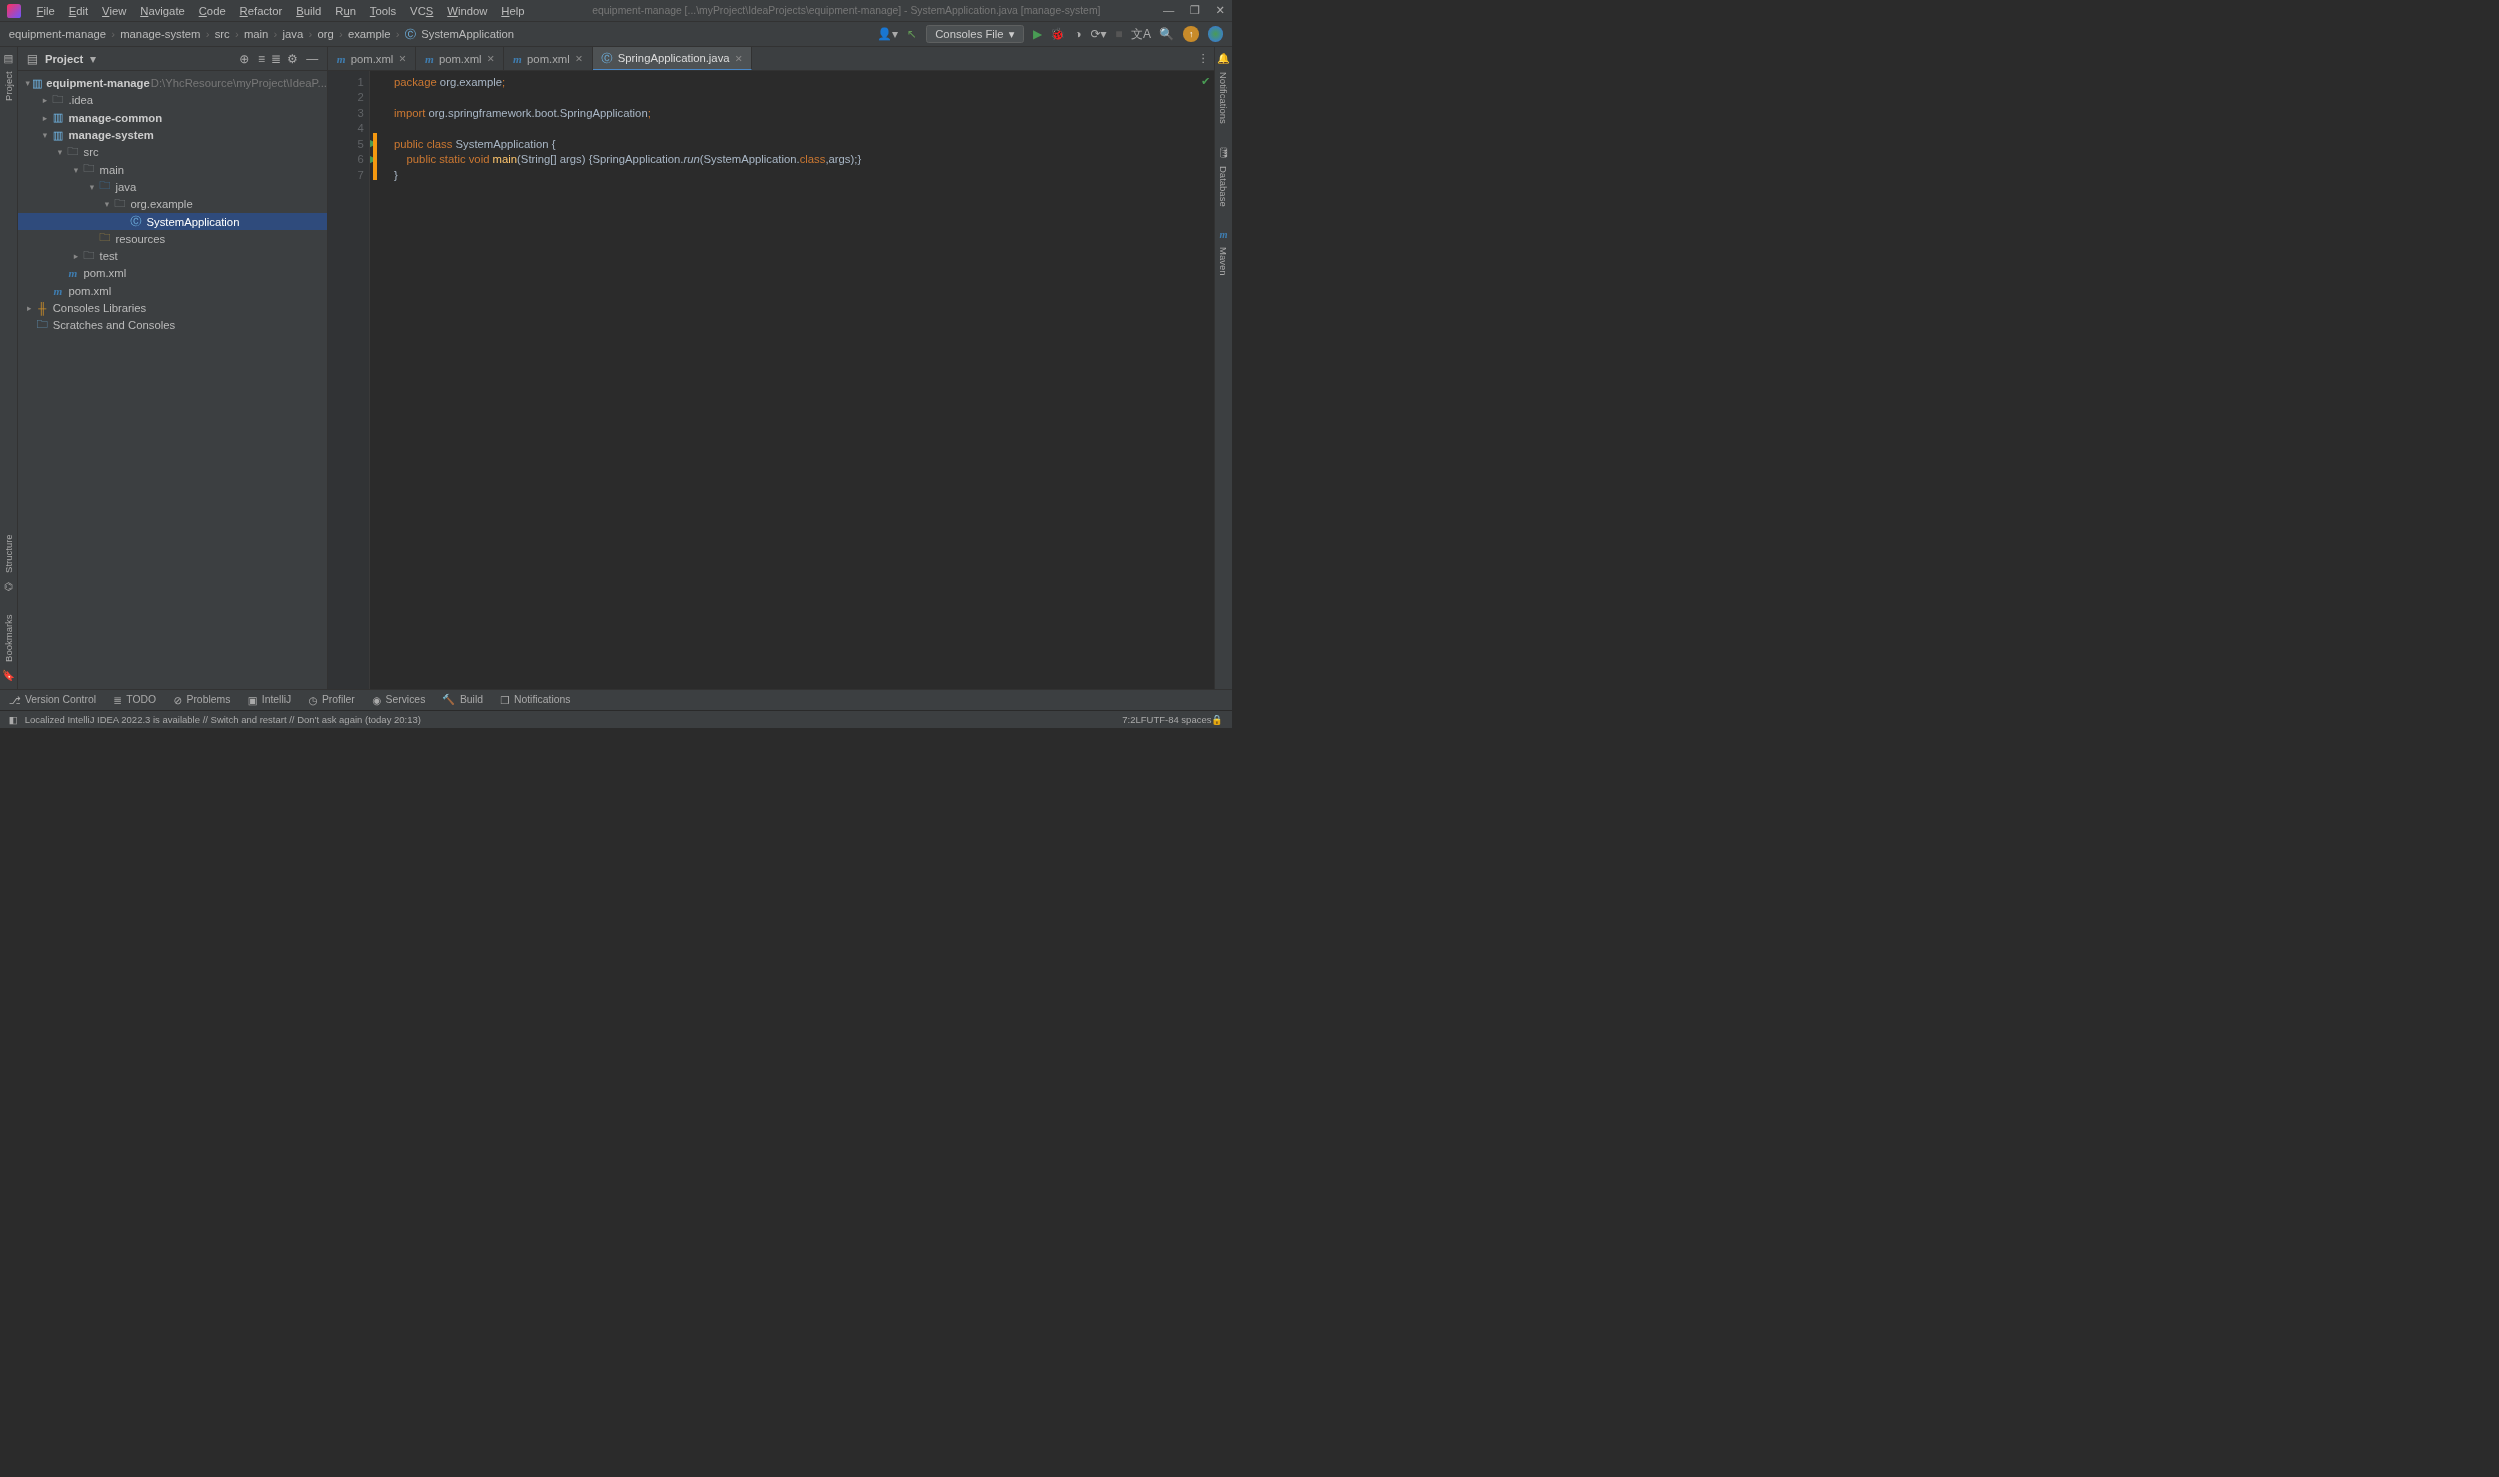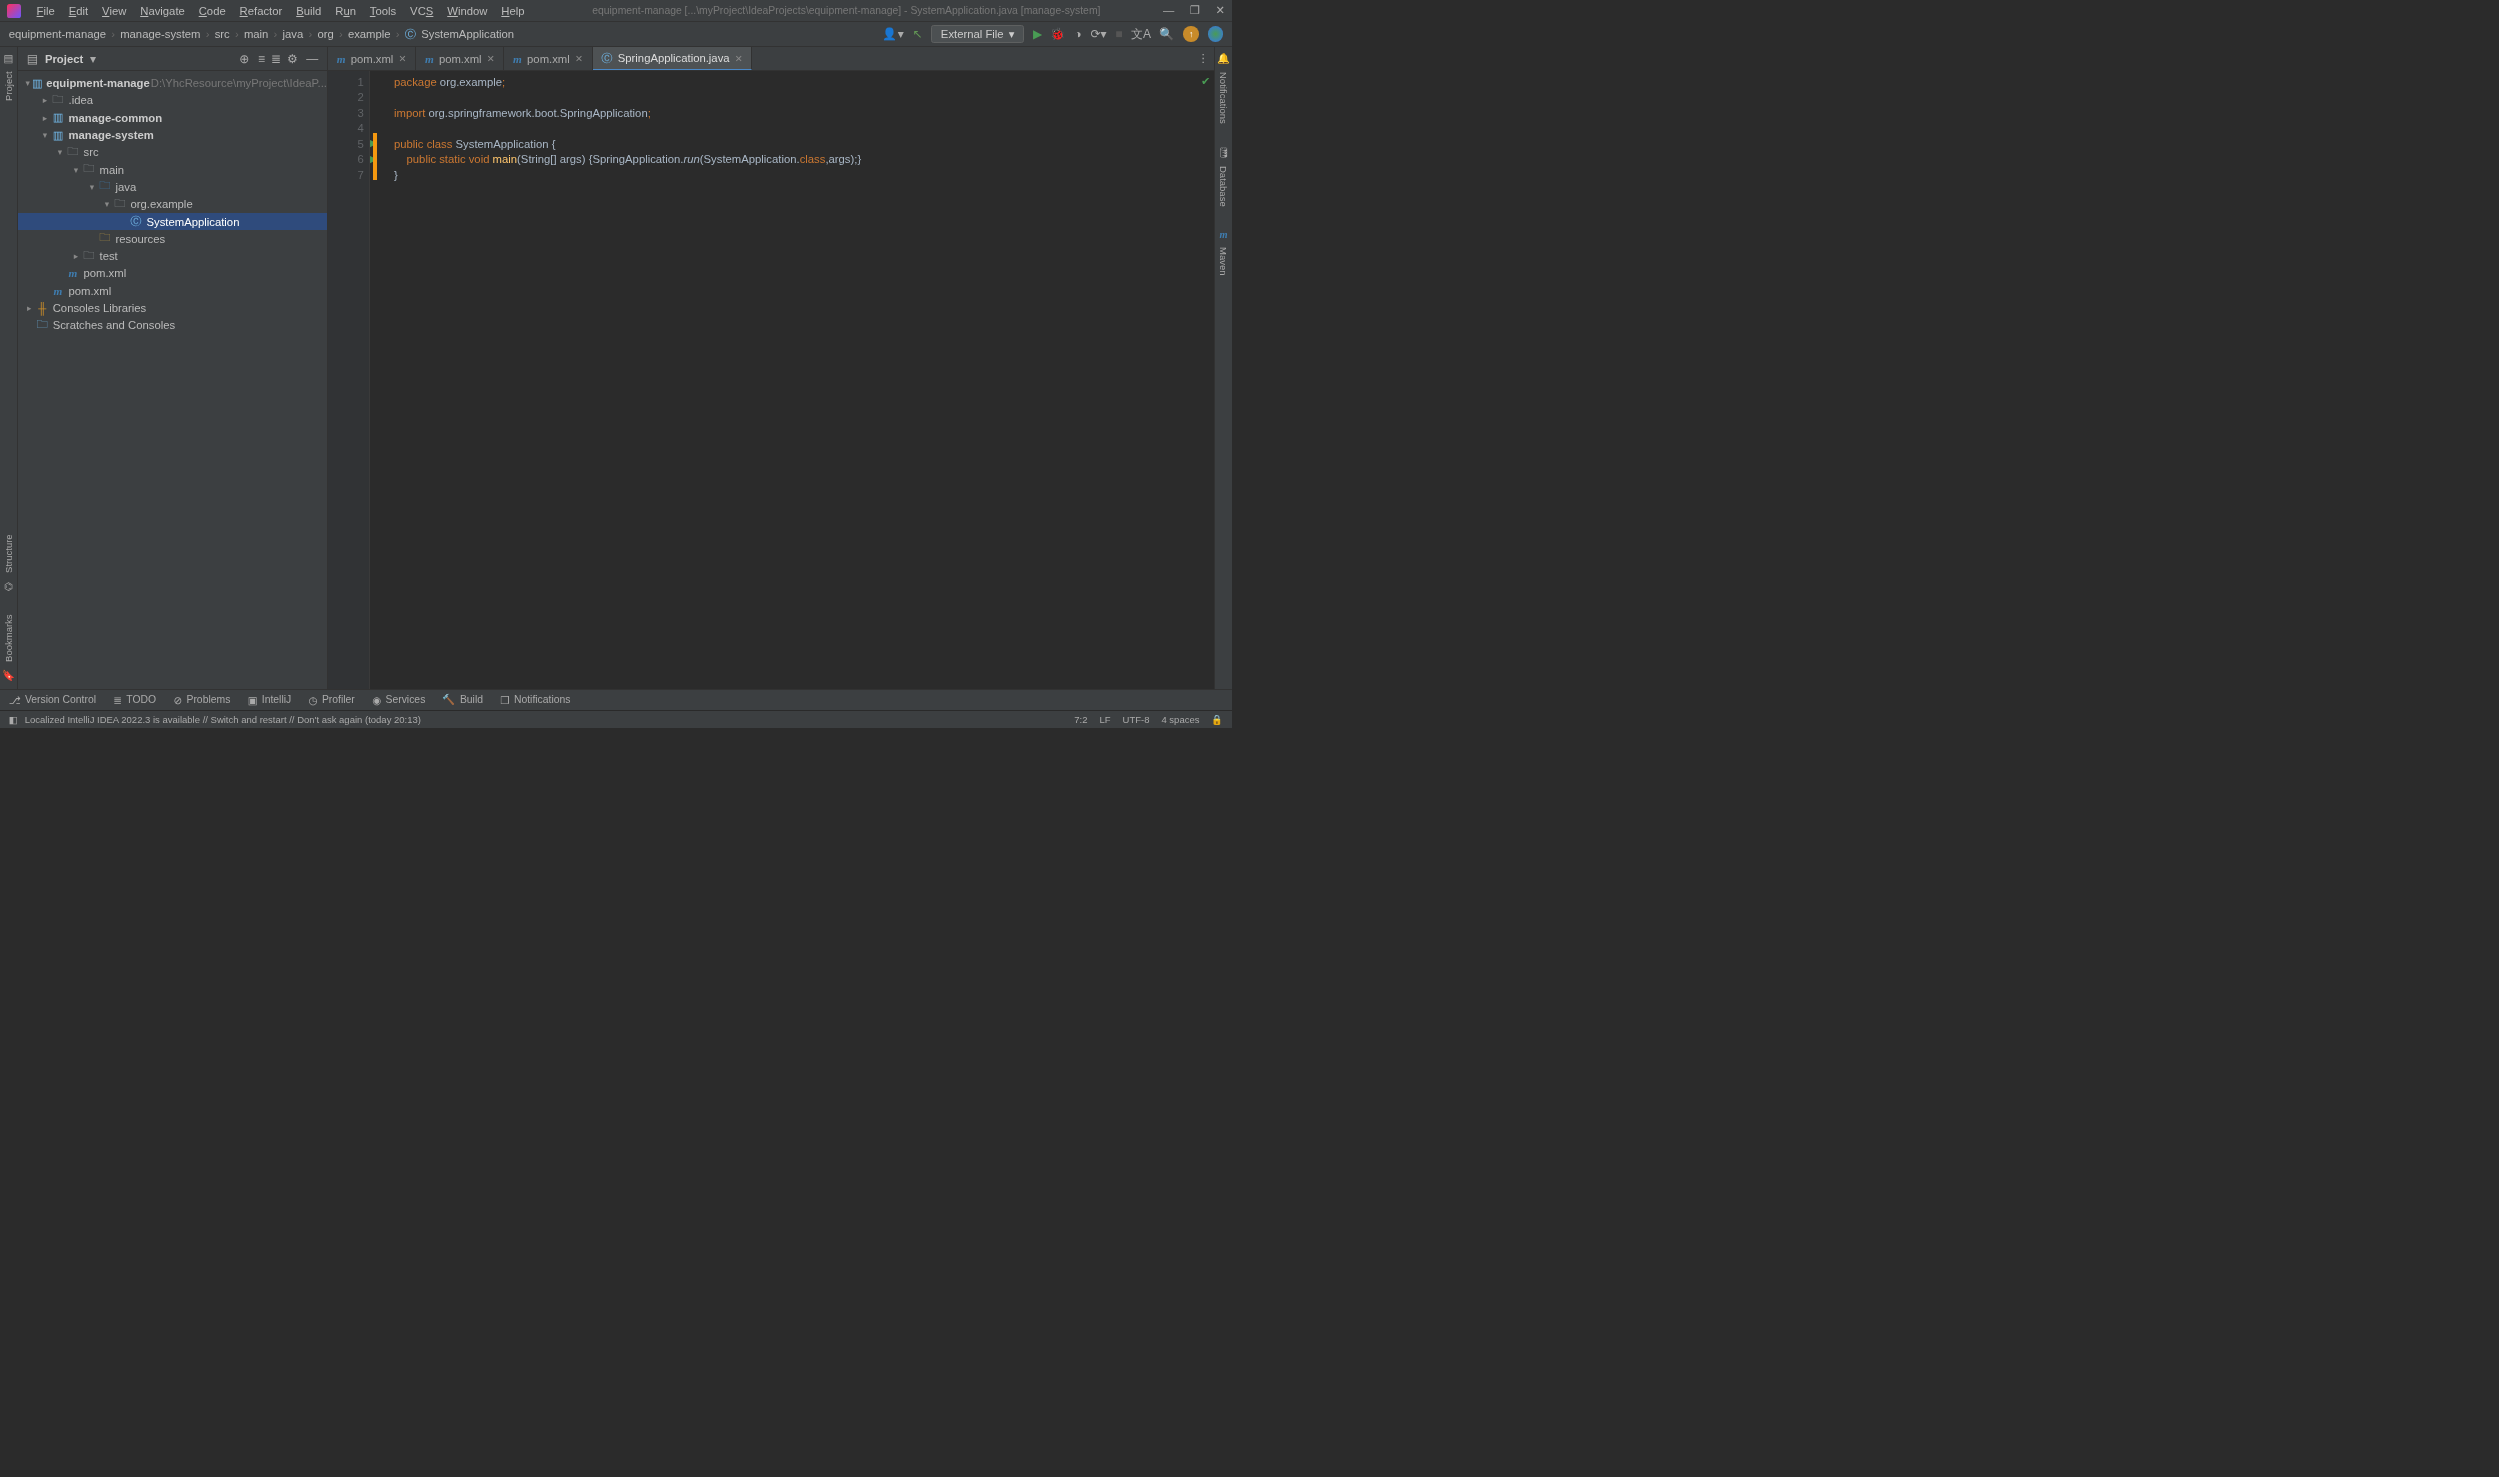--- a/index.html
+++ b/index.html
@@ -70,21 +70,21 @@
 .hl-gutter-bar { position:absolute; left:0; width:3.5px; background:#f49810; }
 .code-marker-pane { position:absolute; right:3.5px; top:3.5px; color:#499c54; }
 
 
 .bottom-tabs { height:21px; background:#3c3f41; border-top:0.9px solid #323232; display:flex; align-items:center; padding:0 8.7px; gap:17.3px; }
 .btab { color:#aaa; display:flex; align-items:center; gap:4.3px; cursor:pointer; font-size:10.4px;}
 
 
 .status { height:18px; background:#3c3f41; border-top:0.9px solid #2a2a2a; display:flex; align-items:center; padding:0 8.7px; color:#aaa; font-size:9.5px; }
 .status .sp { flex:1; }
-.status .cell { margin-left:12px; }
+.status .cell { }
 </style>
 </head>
 <body>
 
 <div class="titlebar">
   <div class="logo"></div>
   <div class="menu">
     <span class="menu-item"><u>F</u>ile</span>
     <span class="menu-item"><u>E</u>dit</span>
     <span class="menu-item"><u>V</u>iew</span>
@@ -122,21 +122,21 @@
       <span class="crumb-sep">›</span>
     <span>example</span>
       <span class="crumb-sep">›</span>
     <span class="ico">Ⓒ</span>
       <span>SystemApplication</span>
   </div>
   <div class="nav-right">
     <span class="nav-ico">👤▾</span>
     <span class="nav-ico" style="color:#629755;">↖</span>
     <div class="run-config">
-      <span>External File</span>
+      <span>Consoles File</span>
       <span>▾</span>
     </div>
     <span class="nav-ico play">▶</span>
     <span class="nav-ico bug">🐞</span>
     <span class="nav-ico">◑</span>
     <span class="nav-ico">⟳▾</span>
     <span class="nav-ico" style="color:#555">■</span>
     <span class="nav-ico">文A</span>
     <span class="nav-ico">🔍</span>
     <div class="avatar">↑</div>

